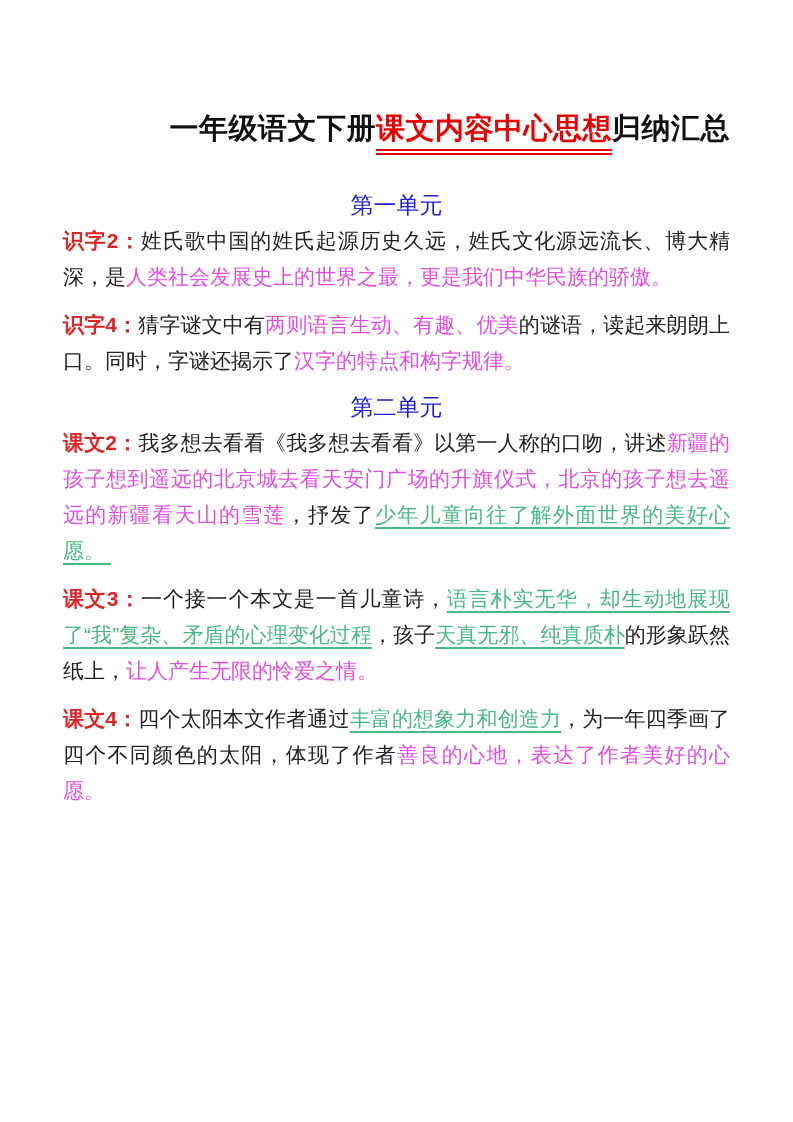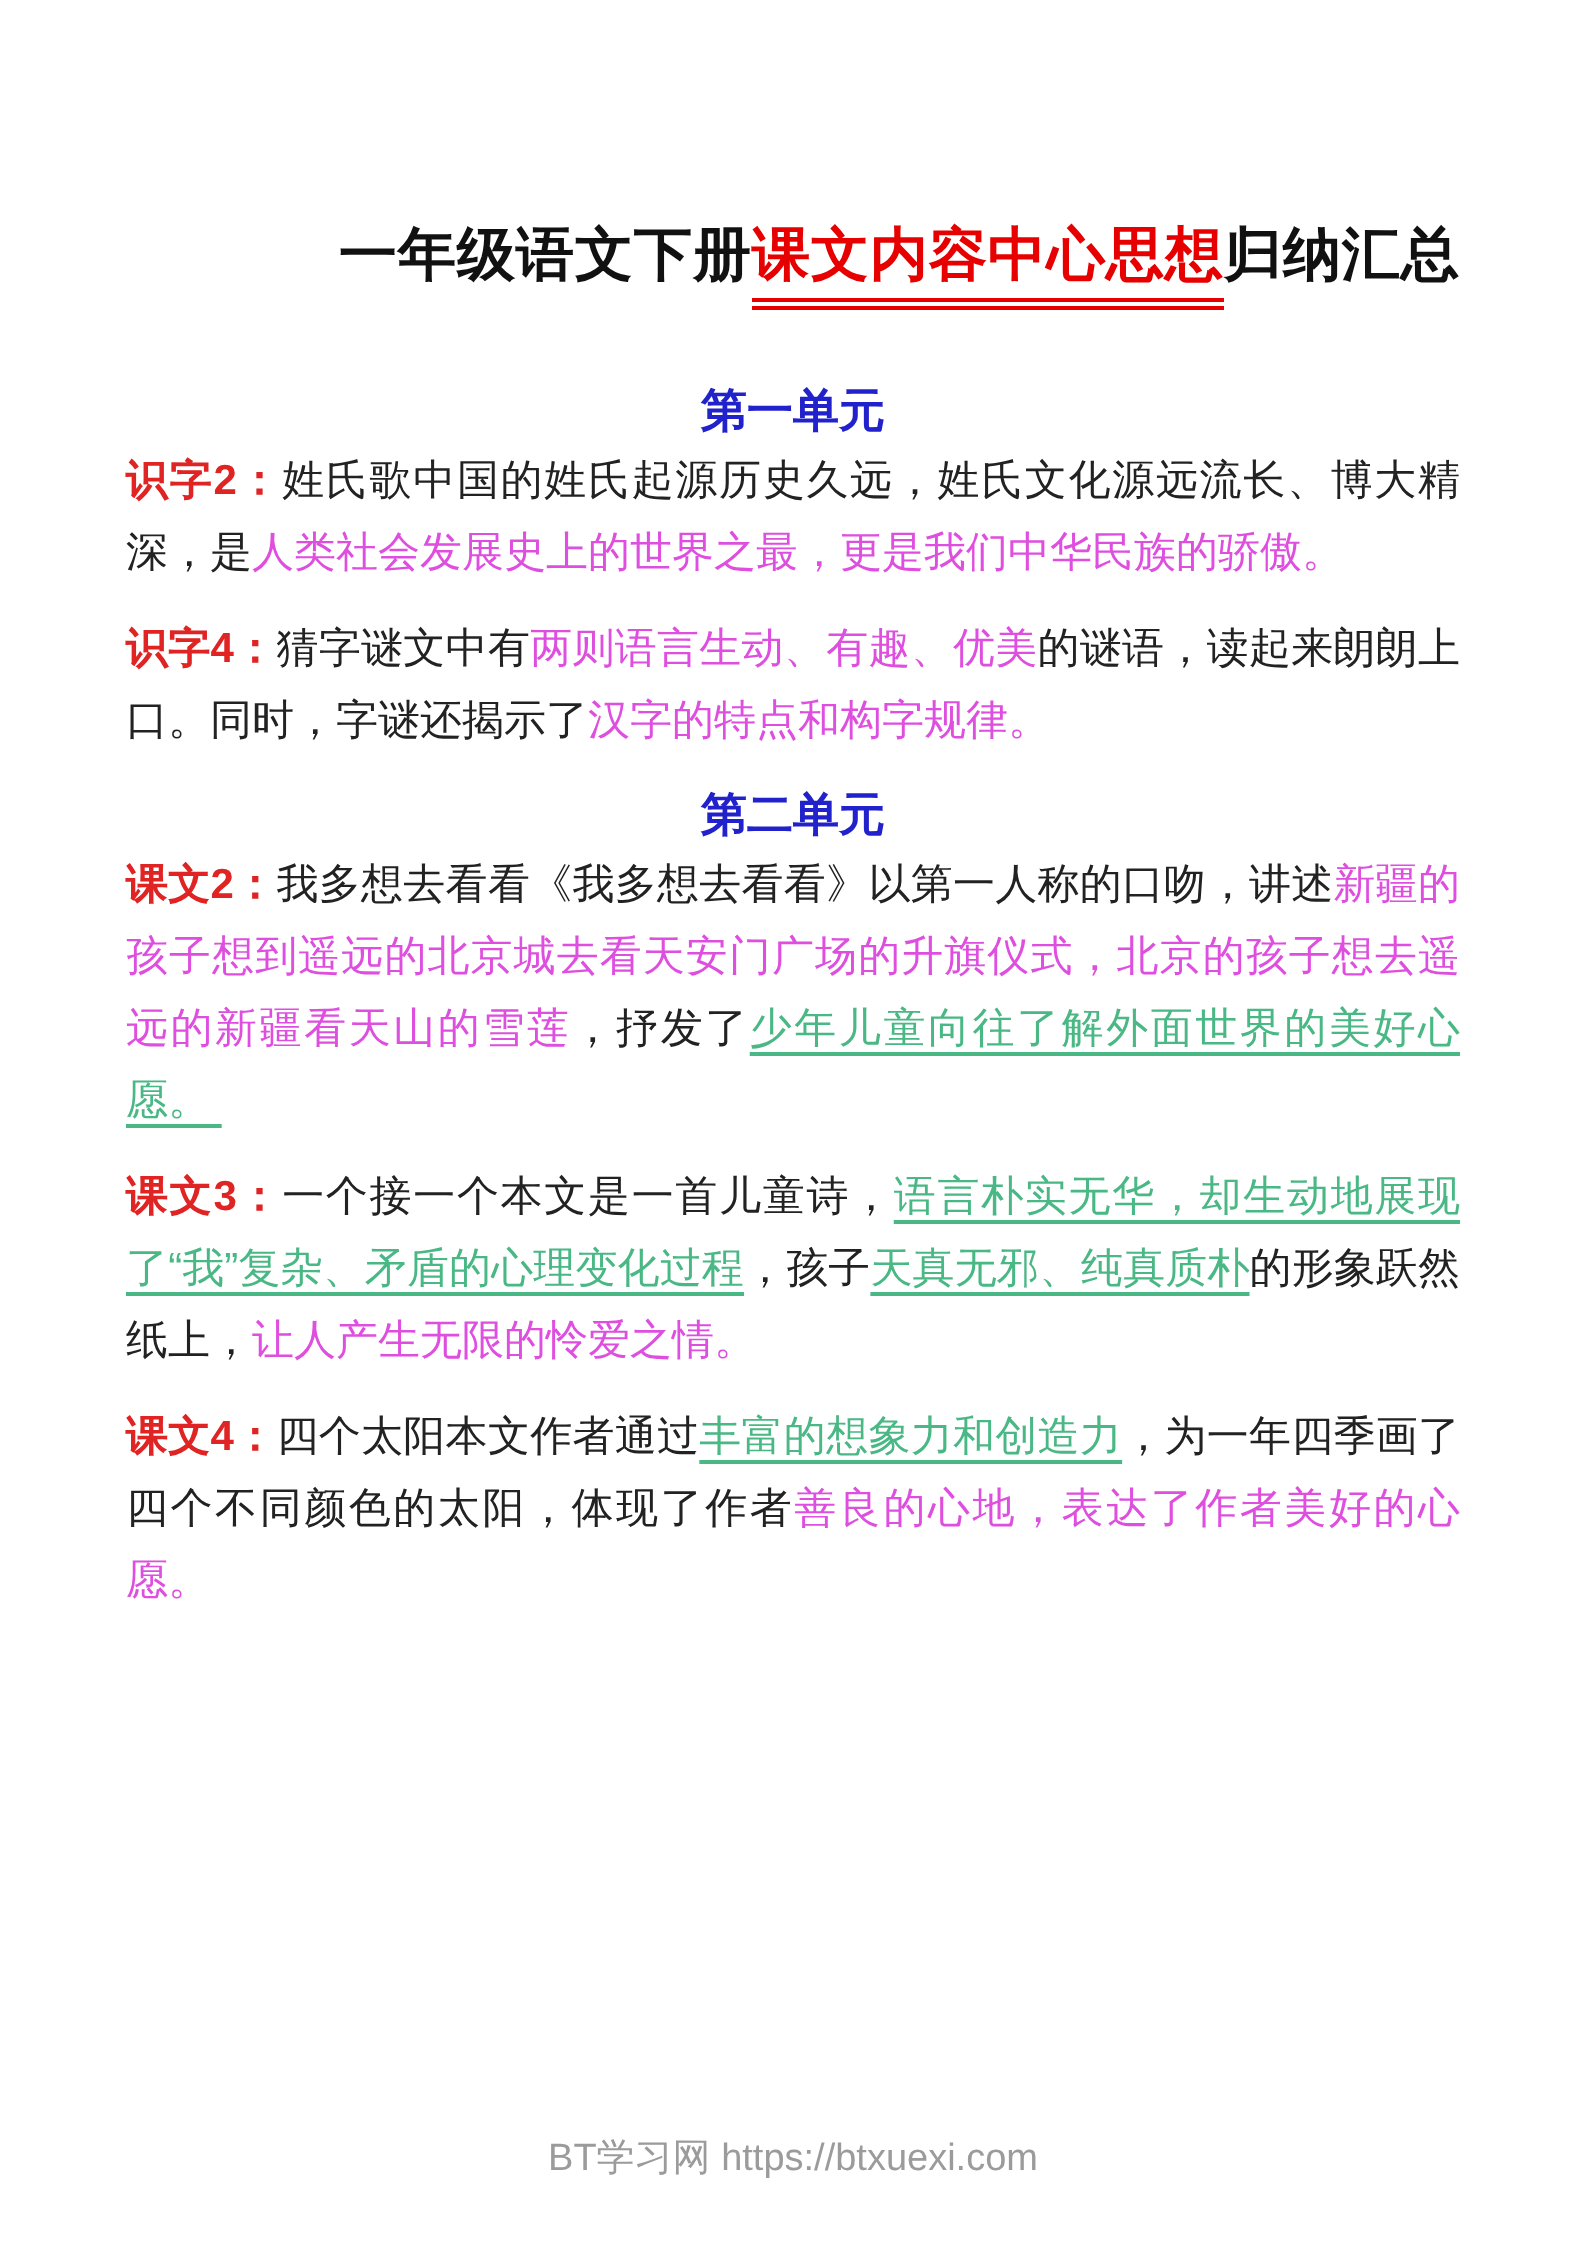--- a/index.html
+++ b/index.html
@@ -28,21 +28,21 @@
   }
   .title-red {
     color: var(--highlight_red, #e60000);
     display: inline-block;
     border-bottom: 6px double var(--highlight_red, #e60000);
     padding-bottom: 1px;
   }
   .section-heading {
     text-align: center;
     font-size: 23px;
-    font-weight: 700;
+    font-weight: 400;
     color: var(--section_blue, #2222cc);
     line-height: 32px;
     margin: 2px 0 2px 0;
   }
   .para {
     font-size: 21px;
     line-height: 36px;
     color: var(--body_text, #222);
     text-align: justify;
     margin-bottom: 12px;
@@ -84,14 +84,13 @@
   <div id="sections">
       <h2 class="section-heading">第一单元</h2>
       <p class="para"><span class="label">识字2：</span><span class="seg seg-plain">姓氏歌中国的姓氏起源历史久远，姓氏文化源远流长、博大精深，是</span><span class="seg seg-magenta">人类社会发展史上的世界之最，更是我们中华民族的骄傲。&nbsp;</span></p>
       <p class="para"><span class="label">识字4：</span><span class="seg seg-plain">猜字谜文中有</span><span class="seg seg-magenta">两则语言生动、有趣、优美</span><span class="seg seg-plain">的谜语，读起来朗朗上口。同时，字谜还揭示了</span><span class="seg seg-magenta">汉字的特点和构字规律。</span></p>
       <h2 class="section-heading">第二单元</h2>
       <p class="para"><span class="label">课文2：</span><span class="seg seg-plain">我多想去看看《我多想去看看》以第一人称的口吻，讲述</span><span class="seg seg-magenta">新疆的孩子想到遥远的北京城去看天安门广场的升旗仪式，北京的孩子想去遥远的新疆看天山的雪莲</span><span class="seg seg-plain">，抒发了</span><span class="seg seg-green">少年儿童向往了解外面世界的美好心愿。&nbsp;</span></p>
       <p class="para"><span class="label">课文3：</span><span class="seg seg-plain">一个接一个本文是一首儿童诗，</span><span class="seg seg-green">语言朴实无华，却生动地展现了“我”复杂、矛盾的心理变化过程</span><span class="seg seg-plain">，孩子</span><span class="seg seg-green">天真无邪、纯真质朴</span><span class="seg seg-plain">的形象跃然纸上，</span><span class="seg seg-magenta">让人产生无限的怜爱之情。&nbsp;</span></p>
       <p class="para"><span class="label">课文4：</span><span class="seg seg-plain">四个太阳本文作者通过</span><span class="seg seg-green">丰富的想象力和创造力</span><span class="seg seg-plain">，为一年四季画了四个不同颜色的太阳，体现了作者</span><span class="seg seg-magenta">善良的心地，表达了作者美好的心愿。&nbsp;</span></p>
     </div>
 
-  <div class="footer">BT学习网 https://btxuexi.com</div>
 </div>
 
 </body></html>

